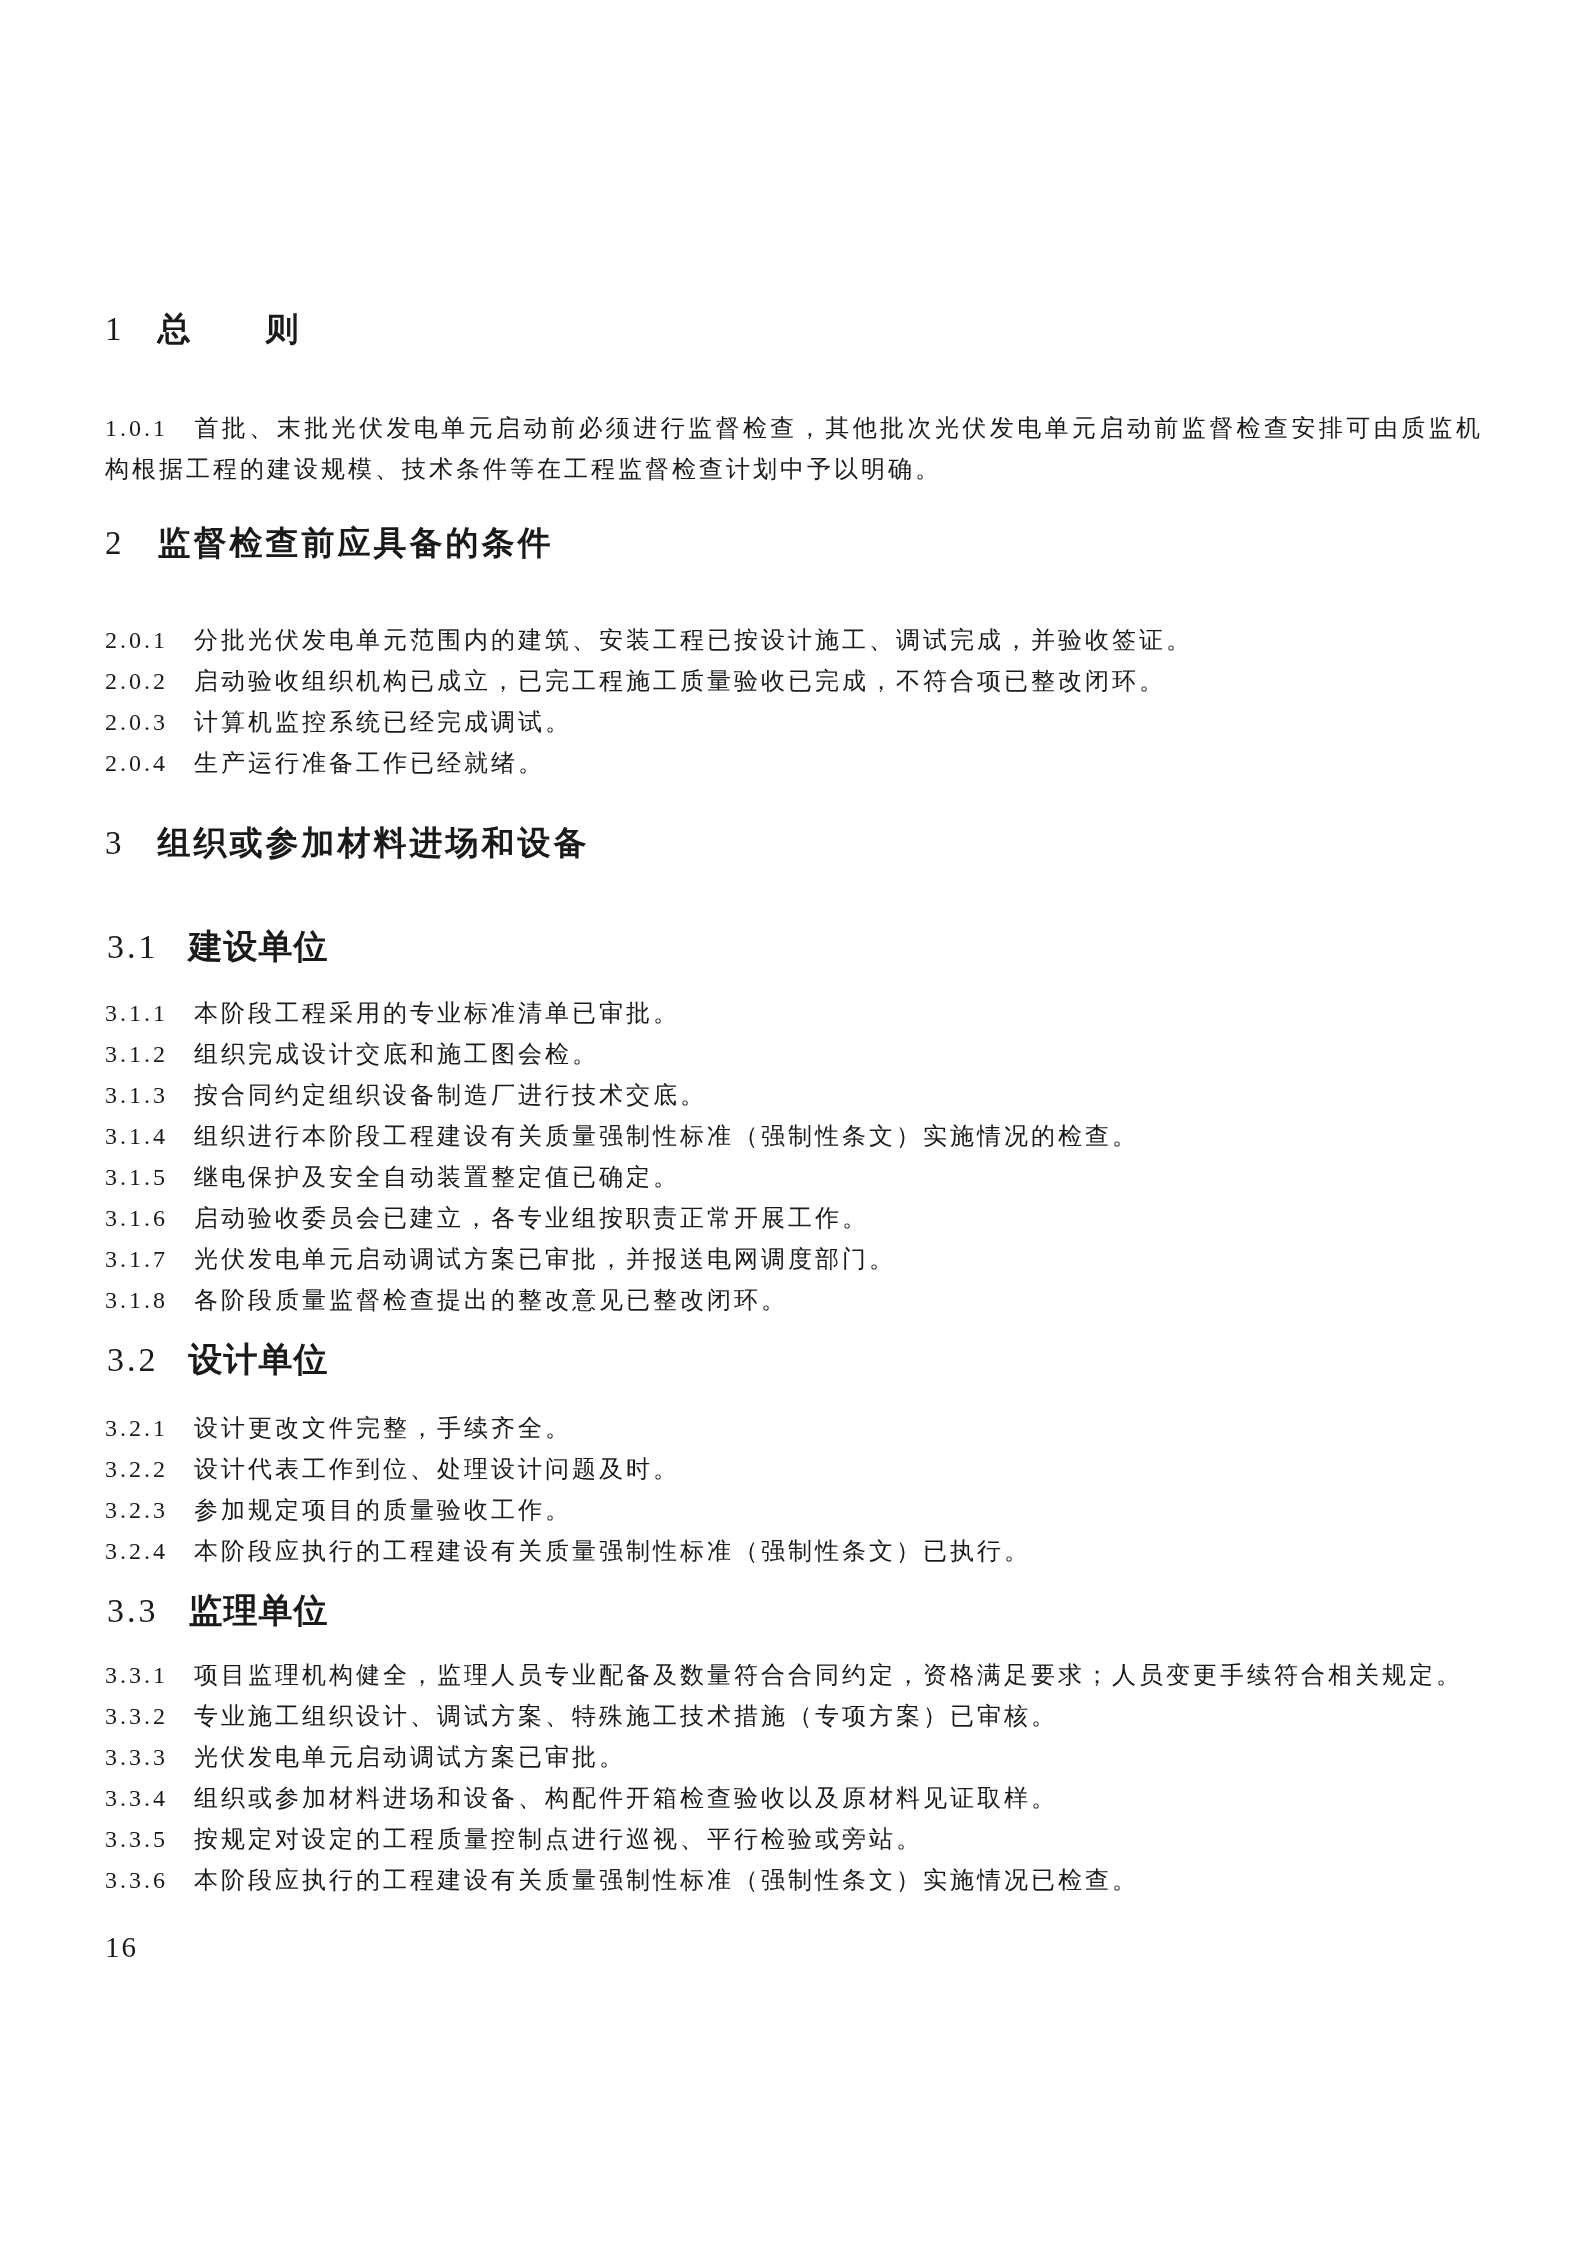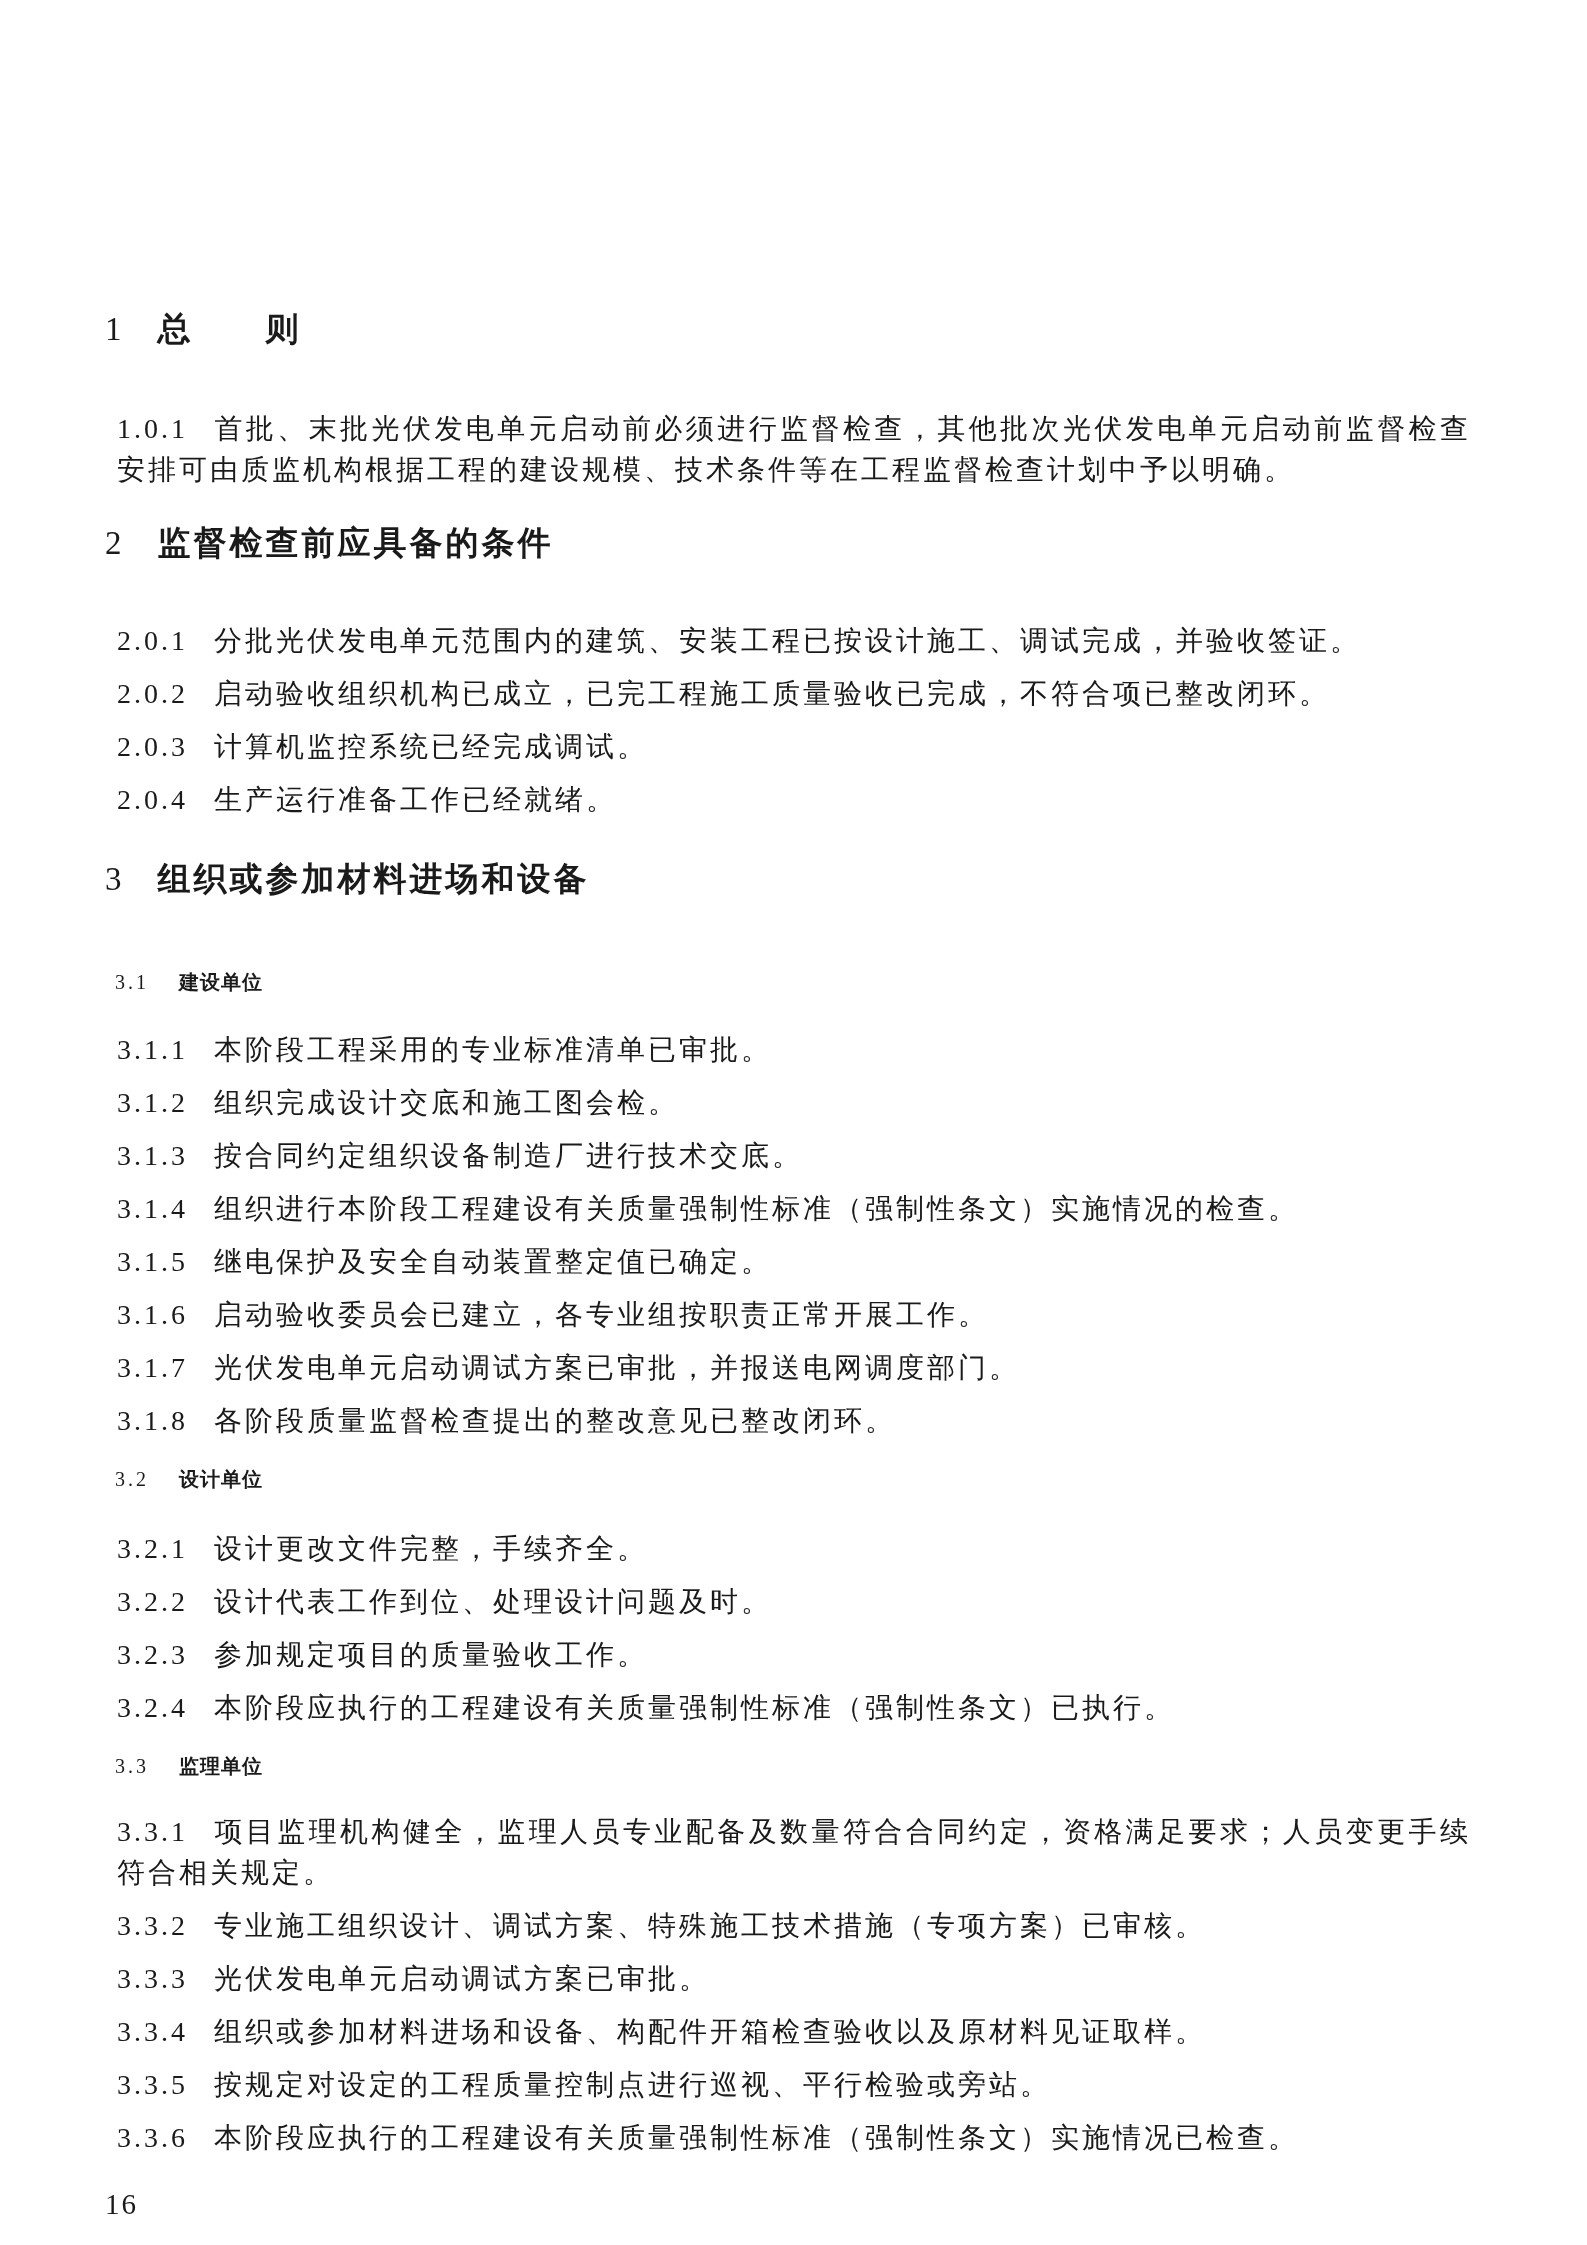--- a/index.html
+++ b/index.html
@@ -38,39 +38,39 @@
     font-family: "Liberation Sans", "DejaVu Sans", sans-serif;
     font-weight: bold;
     letter-spacing: 3px;
   }
   #chapter-1 .heading { margin-bottom: 58px; }
   #chapter-2 .heading { margin-top: 32px; margin-bottom: 56px; }
   #chapter-3 .heading { margin-top: 38px; margin-bottom: 62px; }
 
   
   .clause {
-    margin: 12px;
-    font-size: 28px;
+    margin: 0;
+    font-size: 24px;
     line-height: 41px;
     text-align: justify;
     text-justify: inter-ideograph;
   }
   .clause .cl-num {
     letter-spacing: 3px;
     margin-right: 26px;
     white-space: nowrap;
   }
   .clause .cl-text {
     letter-spacing: 3px;
   }
 
   
   .subsection-heading {
-    margin: 10px;
-    font-size: 20px;
+    margin: 2px;
+    font-size: 34px;
     line-height: 41px;
     font-weight: normal;
   }
   .subsection-heading .sub-num {
     font-family: "Liberation Serif", "DejaVu Serif", serif;
     letter-spacing: 3px;
     margin-right: 30px;
   }
   .subsection-heading .sub-title {
     font-family: "Liberation Sans", "DejaVu Sans", sans-serif;

